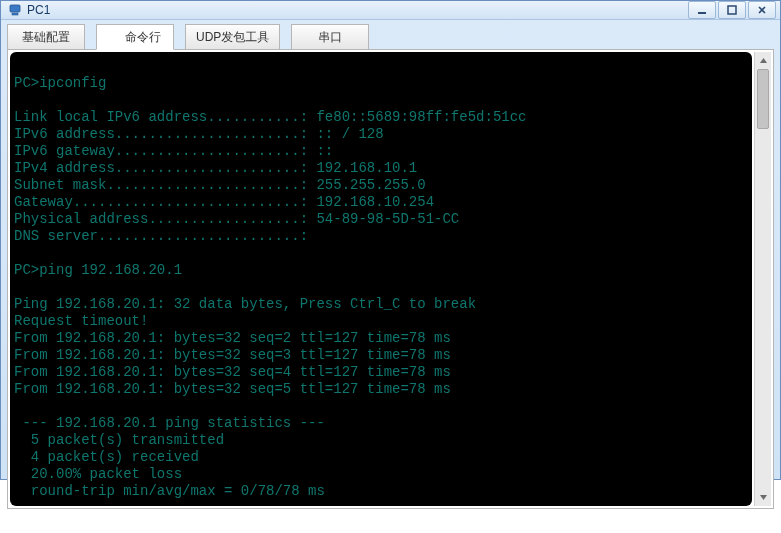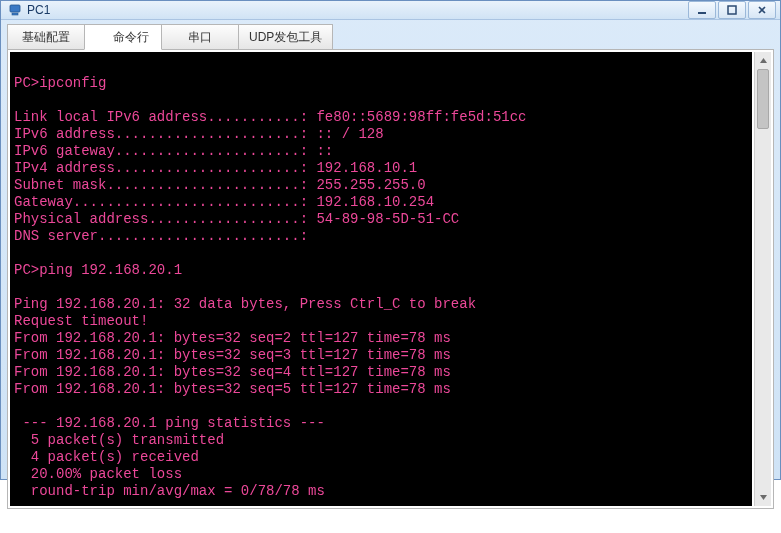--- a/index.html
+++ b/index.html
@@ -24,21 +24,21 @@
     width: 28px; height: 18px;
     border: 1px solid #9bb8d9;
     background: linear-gradient(to bottom,#f4f9fe,#d7e6f5);
     border-radius: 2px;
     display:flex; align-items:center; justify-content:center;
     font-size: 11px; color:#2b4a72; cursor: pointer;
   }
   .winbtn svg { display:block; }
   .body { flex:1; padding: 4px 6px 6px 6px; display:flex; flex-direction:column; }
   .tabs {
-    display:flex; height: 26px; gap: 0;
+    display:flex; height: 26px; gap: 12px;
   }
   .tab {
     min-width: 78px; padding: 0 10px;
     border: 1px solid #b6b6b6;
     background: linear-gradient(to bottom,#fdfdfd,#e6e6e6);
     font-size: 12px; color:#333;
     display:flex; align-items:center; justify-content:center;
     cursor:pointer;
     border-bottom: 1px solid #b6b6b6;
     margin-right: -1px;
@@ -46,26 +46,27 @@
   .tab.active {
     background: #fff;
     border-bottom: 1px solid #fff;
     position: relative; z-index: 2; padding-left: 26px;
   }
   .terminal-wrap {
     flex:1; border:1px solid #b6b6b6; background:#fff; margin-top:-1px; position:relative;
     display:flex;
   }
   .terminal {
-    flex:1; background:#000; color:#ec4899;
+    flex:1; background:#000; color:#0f766e;
     font-family: "Consolas","Courier New",monospace;
     font-size: 14px; line-height: 17px;
     padding: 6px 8px 6px 4px;
     white-space: pre; overflow: hidden;
     margin: 2px;
+    border-radius: 6px;
   }
   .scrollbar {
     width: 17px; background:#e9e9e9; border-left:1px solid #cfcfcf;
     display:flex; flex-direction:column; margin:2px 2px 2px 0;
   }
   .sb-btn { height:17px; display:flex; align-items:center; justify-content:center; cursor:pointer; }
   .sb-track { flex:1; position:relative; }
   .sb-thumb { position:absolute; left:2px; right:2px; top:0; height:60px; background:#c4c4c4; border:1px solid #a8a8a8; border-radius:2px; cursor:pointer; }
 </style>
 </head>
@@ -96,22 +97,22 @@
             <path d="M2 2 L8 8 M8 2 L2 8" stroke="#2b4a72" stroke-width="1.6"></path>
           </svg>
       </div>
     </div>
   </div>
 
   <div class="body">
     <div class="tabs">
       <div class="tab">基础配置</div>
       <div class="tab active">命令行</div>
+      <div class="tab">UDP发包工具</div>
       <div class="tab">串口</div>
-      <div class="tab">UDP发包工具</div>
     </div>
 
     <div class="terminal-wrap">
       <div class="terminal">
 PC&gt;ipconfig
 
 Link local IPv6 address...........: fe80::5689:98ff:fe5d:51cc
 IPv6 address......................: :: / 128
 IPv6 gateway......................: ::
 IPv4 address......................: 192.168.10.1

